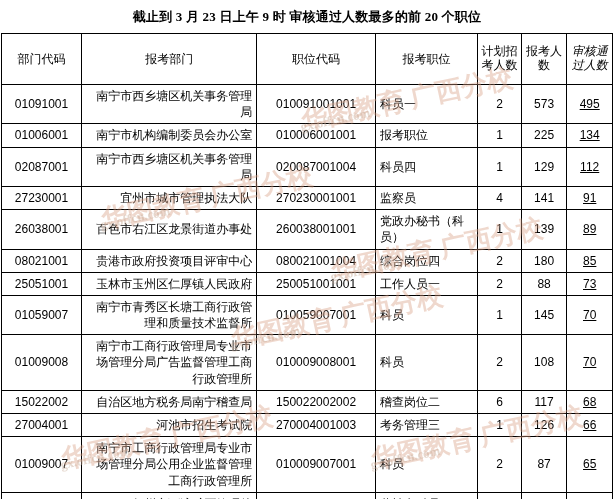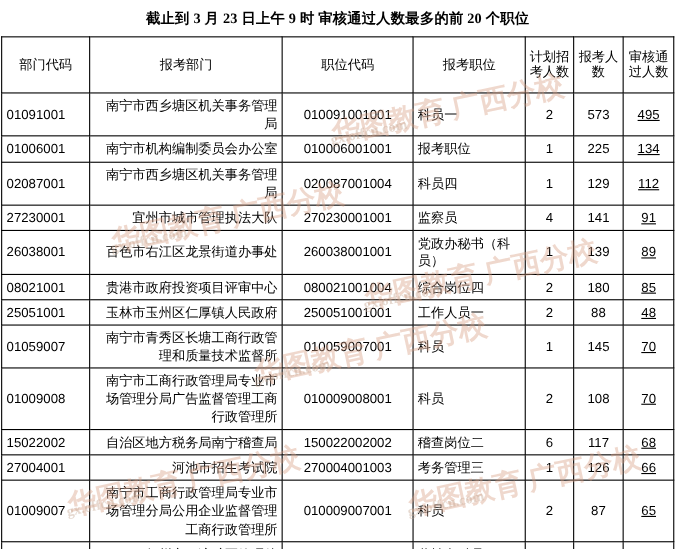--- a/index.html
+++ b/index.html
@@ -42,20 +42,21 @@
     vertical-align: middle;
     line-height: 1.35;
   }
   table.data th {
     font-weight: normal;
     text-align: center;
     height: 46px;
     padding: 2px 2px;
   }
   td.c-code {
+    text-align: center;
     width: 74px;
     margin-top: 25px;
   }
   td.c-dept {
     text-align: right;
     width: 168px;
   }
   td.c-jobcode {
     text-align: center;
     width: 112px;
@@ -76,21 +77,21 @@
     text-align: center;
     width: 40px;
     text-decoration: underline;
   }
   th.h-code { width: 74px; }
   th.h-dept { width: 168px; }
   th.h-jobcode { width: 112px; }
   th.h-job { width: 96px; }
   th.h-num { width: 38px; }
   th.h-apply { width: 40px; }
-  th.h-pass { width: 40px; }
+  th.h-pass { width: 40px; font-style: italic; }
   .vert {
     display: inline-block;
     line-height: 1.15;
     font-size: 12px;
   }
   .watermark {
     position: absolute;
     font-family: "Liberation Serif", serif;
     color: rgba(214, 158, 130, 0.40);
     font-weight: bold;
@@ -188,21 +189,21 @@
           <td class="c-apply">180</td>
           <td class="c-pass">85</td>
         </tr>
         <tr>
           <td class="c-code">25051001</td>
           <td class="c-dept">玉林市玉州区仁厚镇人民政府</td>
           <td class="c-jobcode">250051001001</td>
           <td class="c-job">工作人员一</td>
           <td class="c-num">2</td>
           <td class="c-apply">88</td>
-          <td class="c-pass">48</td>
+          <td class="c-pass">73</td>
         </tr>
         <tr>
           <td class="c-code">01059007</td>
           <td class="c-dept">南宁市青秀区长塘工商行政管理和质量技术监督所</td>
           <td class="c-jobcode">010059007001</td>
           <td class="c-job">科员</td>
           <td class="c-num">1</td>
           <td class="c-apply">145</td>
           <td class="c-pass">70</td>
         </tr>

